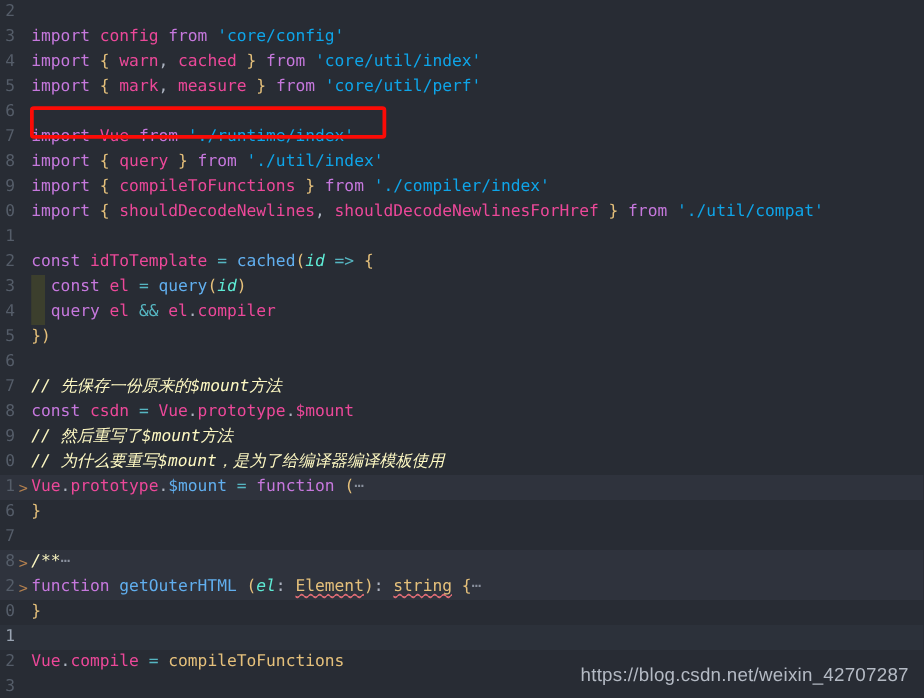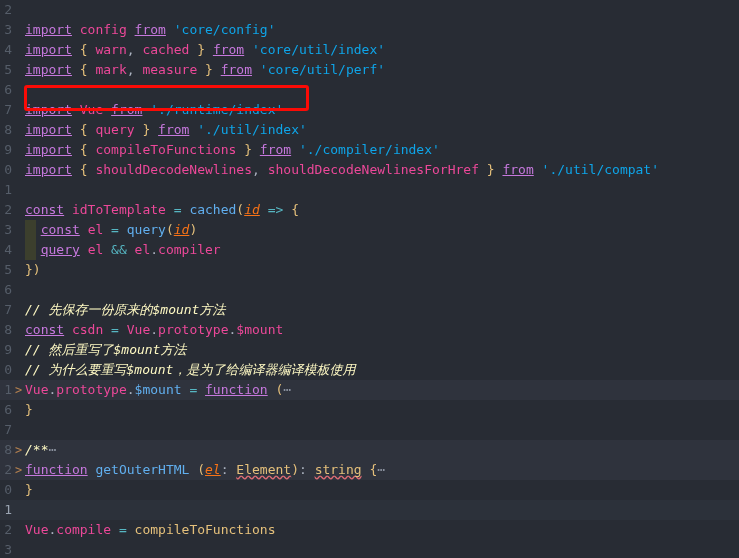--- a/index.html
+++ b/index.html
@@ -63,28 +63,28 @@
 
   .code {
     position: absolute;
     left: 25px;
     top: 0;
     right: 0;
     white-space: pre;
   }
 
   
-  .kw   { color: #c678dd; text-decoration: underline; }            
+  .kw   { color: #c678dd; }            
   .var  { color: #ec4899; }            
   .str  { color: #0ea5e9; }            
   .fn   { color: #61afef; }            
   .punc { color: #abb2bf; }            
   .brc  { color: #e5c07b; }            
   .op   { color: #56b6c2; }            
-  .prm  { color: #f97316; font-style: italic; text-decoration: underline; }  
+  .prm  { color: #5eead4; font-style: italic; }  
   .cmt  { color: #fef9c3; font-style: italic; }  
   .fold-dots { color: #8a919e; }
 
   .err { text-decoration: underline wavy #e06c75; text-decoration-skip-ink: none; }
 
   
   .indent-guide {
     position: absolute;
     left: 25px;
     top: 0;
@@ -150,14 +150,15 @@
         <div class="row hl"><span class="gutter">2</span><span class="fold">&gt;</span><span class="code"><span class="kw">function</span><span class="punc"> </span><span class="fn">getOuterHTML</span><span class="punc"> </span><span class="brc">(</span><span class="prm">el</span><span class="punc">: </span><span class="brc err">Element</span><span class="brc">)</span><span class="punc">: </span><span class="brc err">string</span><span class="punc"> </span><span class="brc">{</span><span class="fold-dots">⋯</span></span></div>
         <div class="row"><span class="gutter">0</span><span class="code"><span class="brc">}</span></span></div>
         <div class="row hl-active"><span class="gutter active">1</span><span class="code"></span></div>
         <div class="row"><span class="gutter">2</span><span class="code"><span class="var">Vue</span><span class="punc">.</span><span class="var">compile</span><span class="punc"> </span><span class="op">=</span><span class="punc"> </span><span class="brc">compileToFunctions</span></span></div>
         <div class="row"><span class="gutter">3</span><span class="code"></span></div>
       </div>
   </div>
 
   <div class="annot-box"></div>
 
+  <div class="watermark">https://blog.csdn.net/weixin_42707287</div>
 
 </div>
 
 </body></html>

